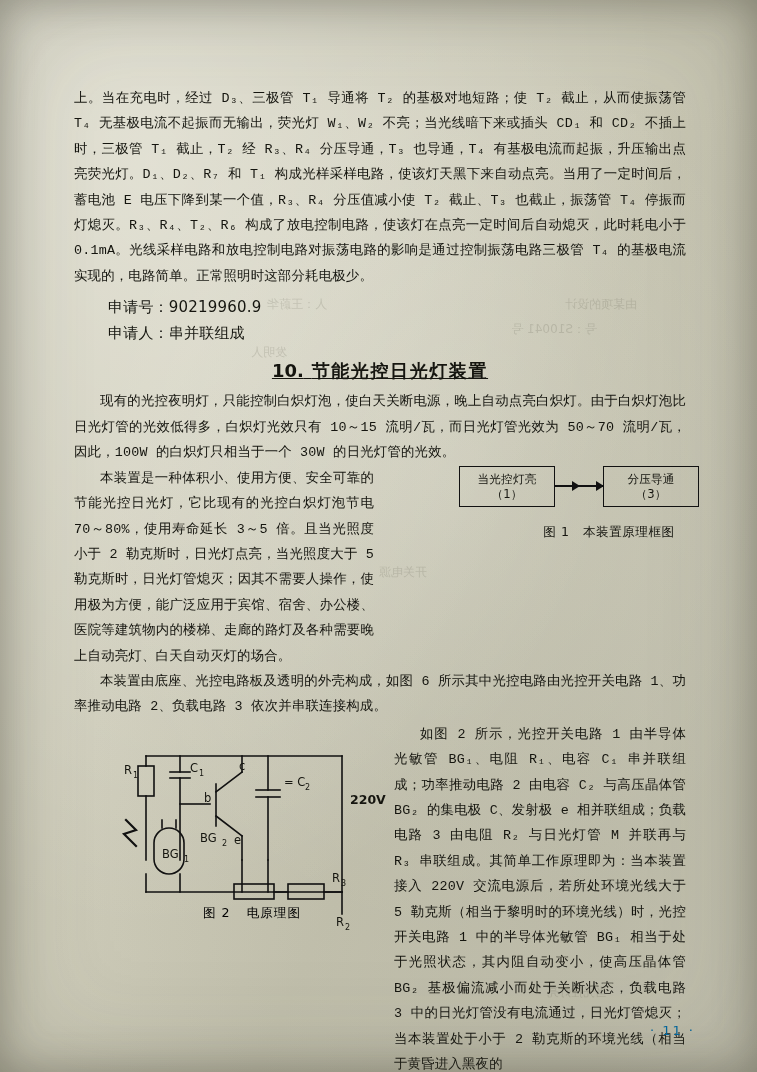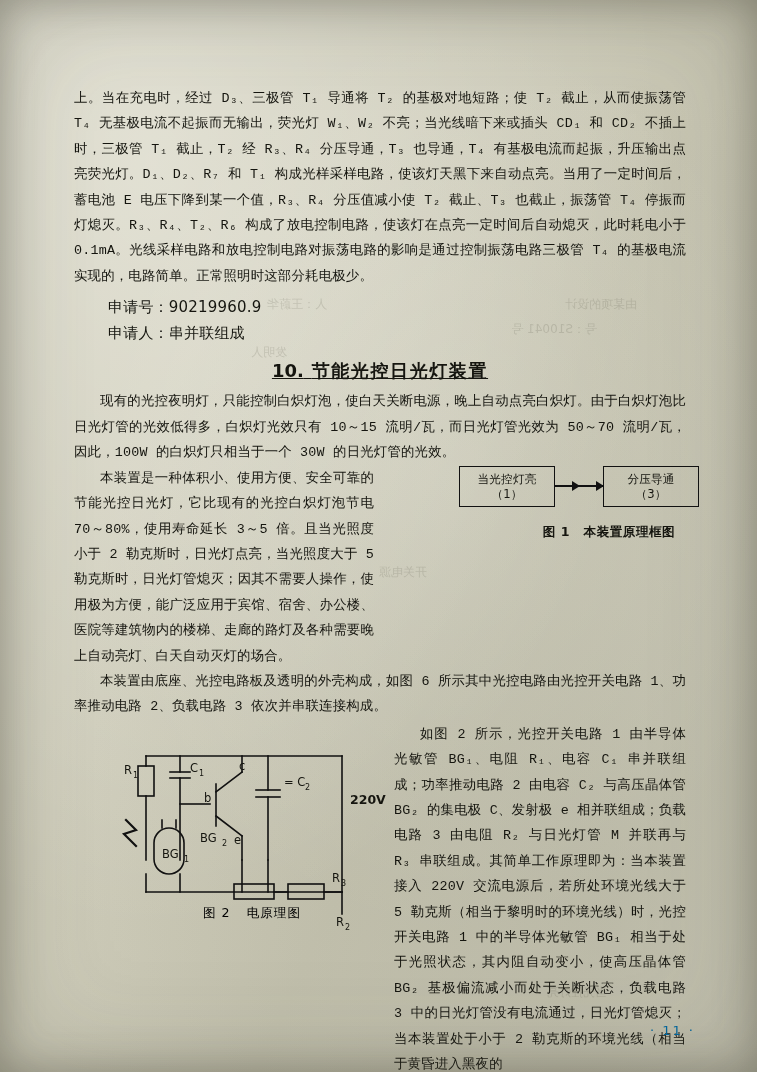--- a/index.html
+++ b/index.html
@@ -121,21 +121,21 @@
     border-left: 8px solid #111;
     border-top: 5px solid transparent;
     border-bottom: 5px solid transparent;
   }
   .fig1-cap {
     margin-top: 12px;
     text-align: center;
     font-size: 12.6px;
     letter-spacing: 0.5px;
   }
-  .fig1-cap b { font-weight: bold; }
+  .fig1-cap b { font-weight: normal; }
 
   
   .fig2 {
     position: absolute;
     left: 92px;
     top: 742px;
     width: 320px;
     height: 200px;
   }
   .fig2-cap {

